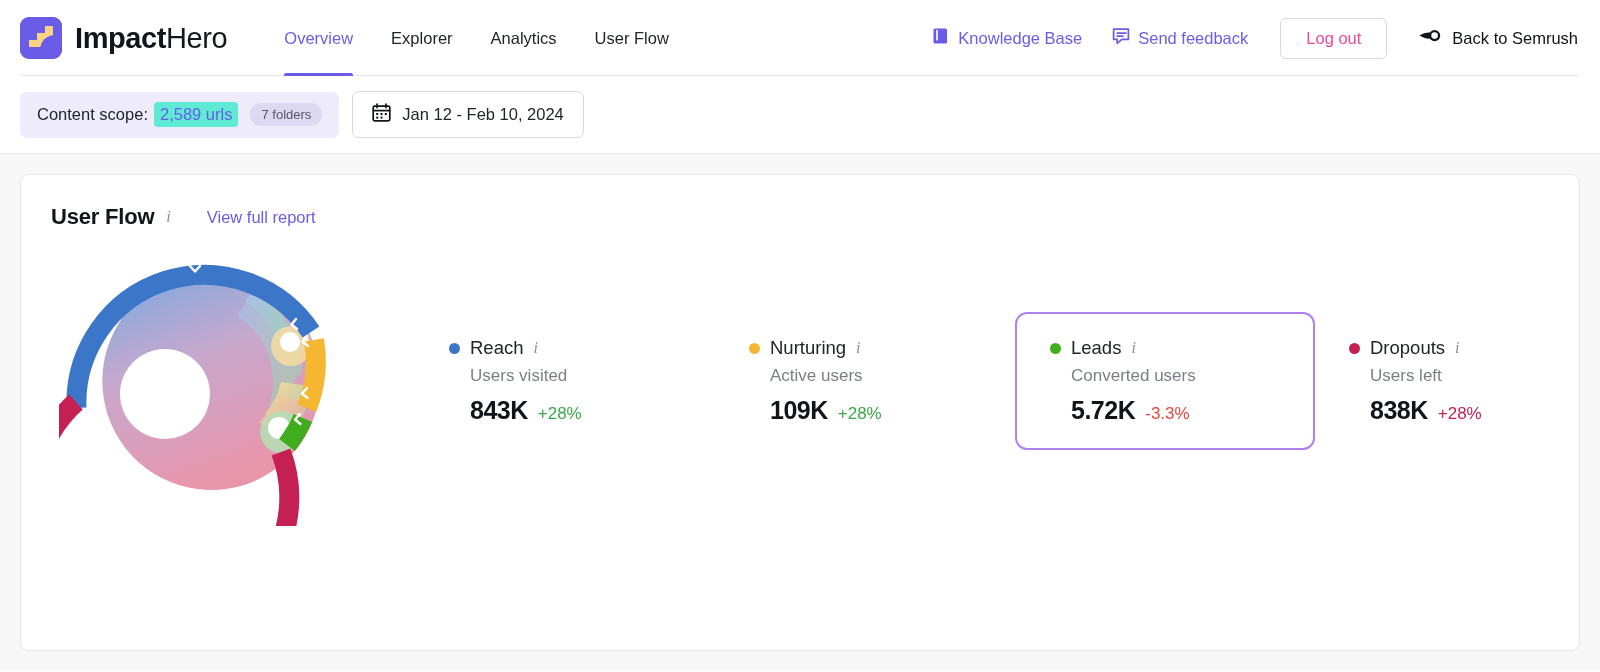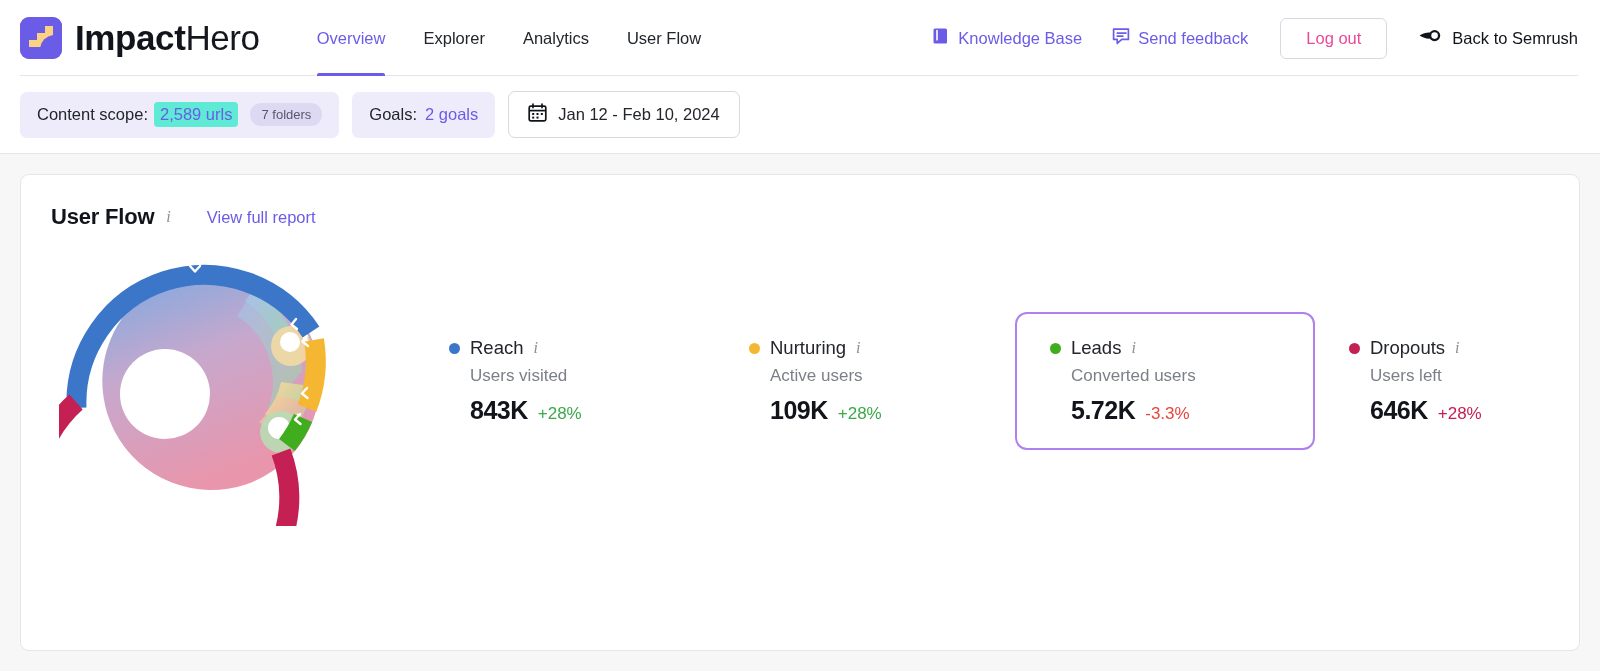--- a/index.html
+++ b/index.html
@@ -30,21 +30,21 @@
   .logo-mark {
     width: 42px; height: 42px;
     border-radius: 9px;
     background: #6b5ce7;
     position: relative;
     overflow: hidden;
     flex: 0 0 auto;
   }
   .logo-mark svg { display: block; width: 42px; height: 42px; }
   .brand-text {
-    font-size: 35px;
+    font-size: 29px;
     letter-spacing: -0.4px;
     color: #11141a;
     white-space: nowrap;
   }
   .brand-text .b-strong { font-weight: 700; }
   .brand-text .b-light { font-weight: 400; color: #14171d; }
 
   .nav {
     display: flex;
     align-items: center;
@@ -333,24 +333,20 @@
 
 <div class="filterbar">
 
 
   <div class="pill">
     <span>Content scope:</span>
     <span class="pill-val boxed">2,589 urls</span>
     <span class="badge-folders">7 folders</span>
   </div>
 
-  <div class="pill">
-    <span>Goals:</span>
-    <span class="pill-val">2 goals</span>
-  </div>
 
   <div class="daterange">
     <span>
       <svg width="19" height="19" viewBox="0 0 19 19">
         <rect x="1.2" y="3.2" width="16.6" height="14.6" rx="1.6" fill="none" stroke="#11141a" stroke-width="1.7"></rect>
         <path d="M1.2 7.6 h16.6" stroke="#11141a" stroke-width="1.7"></path>
         <path d="M5 1.2 v3.4 M14 1.2 v3.4" stroke="#11141a" stroke-width="1.7" stroke-linecap="round"></path>
         <rect x="4.2" y="10" width="2" height="2" fill="#11141a"></rect>
         <rect x="8.5" y="10" width="2" height="2" fill="#11141a"></rect>
         <rect x="12.8" y="10" width="2" height="2" fill="#11141a"></rect>
@@ -480,21 +476,21 @@
         </div>
 
         <div class="metric">
           <div class="metric-head">
             <span class="dot" style="background:#c42053"></span>
             <span class="metric-name">Dropouts</span>
             <span class="info-i">i</span>
           </div>
           <div class="metric-sub">Users left</div>
           <div class="metric-valrow">
-            <span class="metric-val">646K</span>
+            <span class="metric-val">838K</span>
             <span class="metric-delta d-neg">+28%</span>
           </div>
         </div>
 
       </div>
     </div>
   </div>
 </div>
 
 </body></html>

